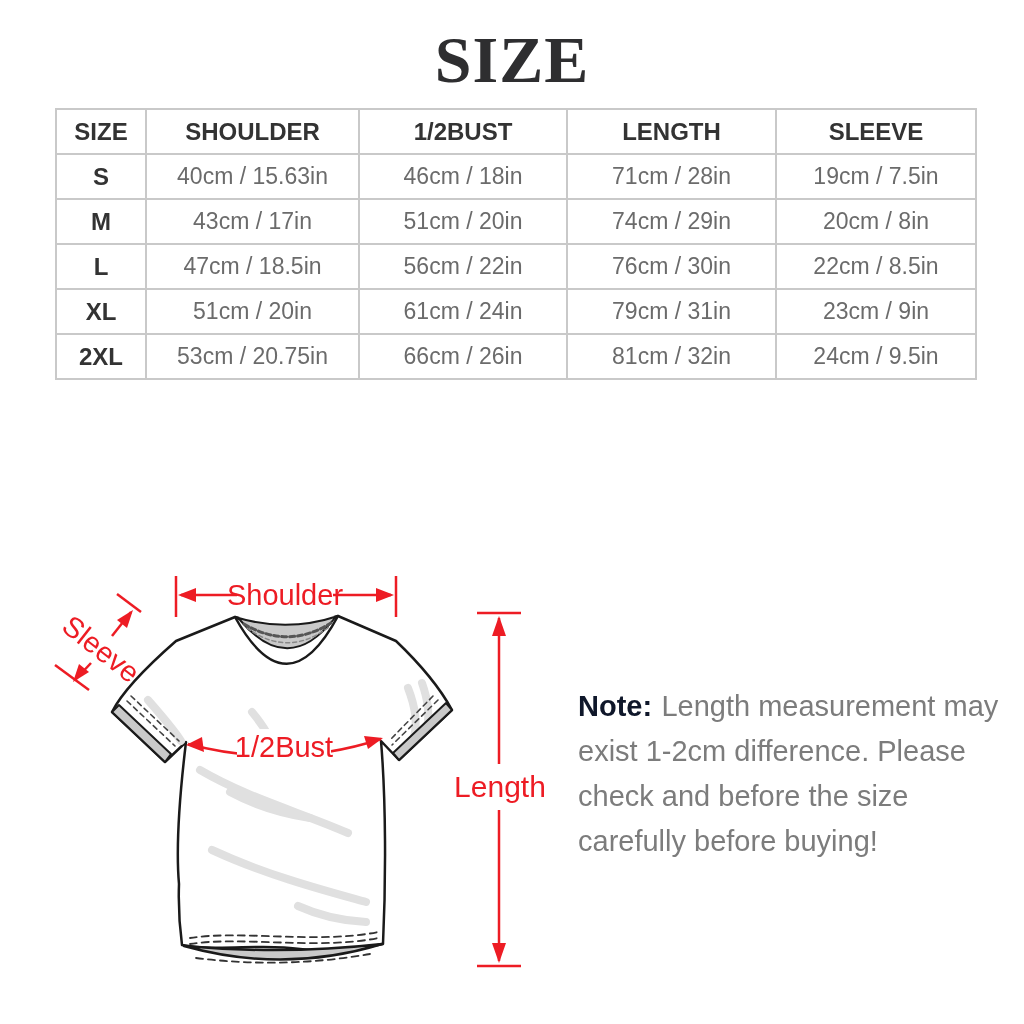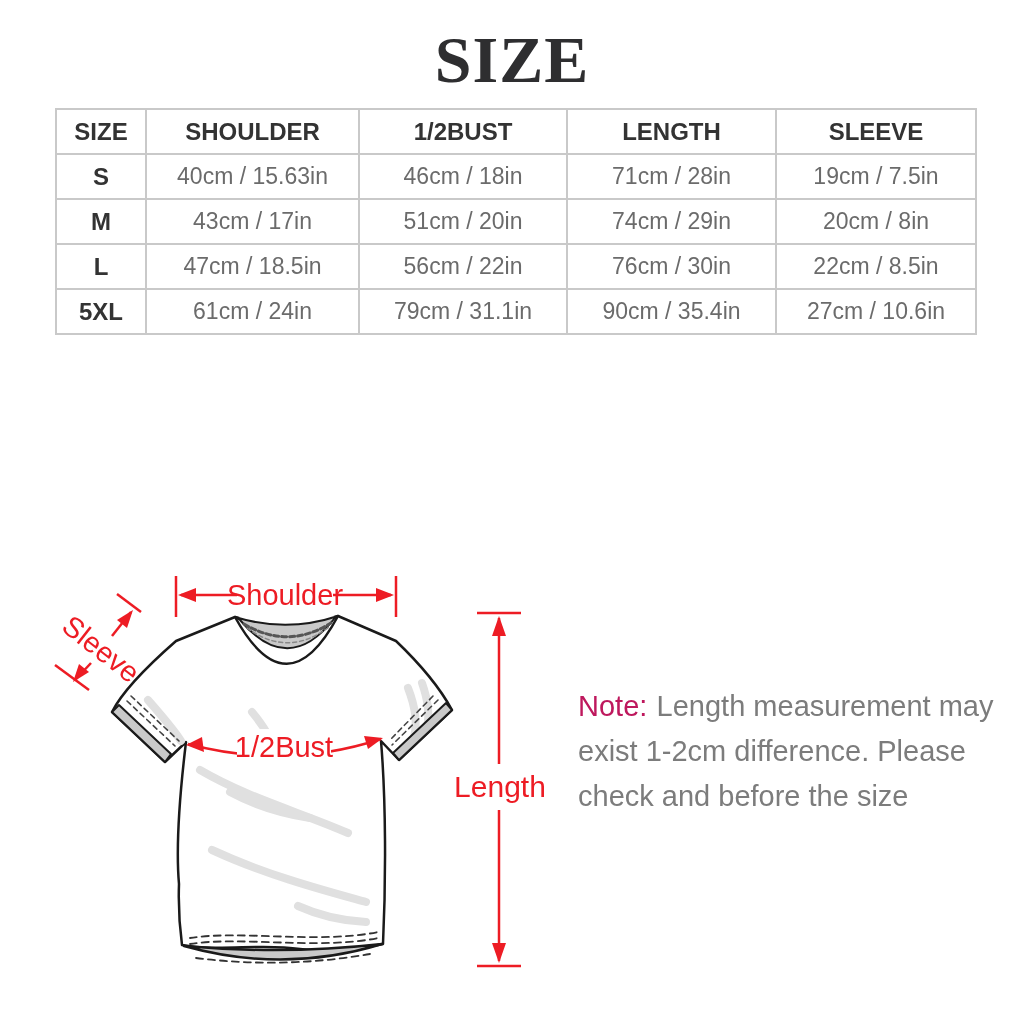--- a/index.html
+++ b/index.html
@@ -23,21 +23,21 @@
     height:43px; padding:0; white-space:nowrap; overflow:hidden;
   }
   .size-table th { font-size:24px; font-weight:bold; color:#333333; }
   td.size-col { font-size:24px; font-weight:bold; color:#333333; }
   td.val-col  { font-size:23px; font-weight:normal; color:#6b6b6b; }
   
   .diagram-svg { position:absolute; left:0; top:0; width:1024px; height:1024px; }
   
   .note-block { position:absolute; left:578px; top:684px; width:420px; }
   .note-line { height:45px; line-height:45px; font-size:29px; color:#7c7c7c; white-space:nowrap; }
-  .note-label { font-weight:normal; color:#be185d; margin-right:0.32em; }
+  .note-label { font-weight:bold; color:#0f172a; margin-right:0.32em; }
 </style>
 </head>
 <body>
 
 <div id="stage">
 
   <div class="page-title">SIZE</div>
 
   <table class="size-table">
     <colgroup>
@@ -72,25 +72,32 @@
           <td class="val-col">20cm / 8in</td>
         </tr>
         <tr>
           <td class="size-col">L</td>
           <td class="val-col">47cm / 18.5in</td>
           <td class="val-col">56cm / 22in</td>
           <td class="val-col">76cm / 30in</td>
           <td class="val-col">22cm / 8.5in</td>
         </tr>
         <tr>
-          <td class="size-col">5XL</td>
+          <td class="size-col">XL</td>
+          <td class="val-col">51cm / 20in</td>
           <td class="val-col">61cm / 24in</td>
-          <td class="val-col">79cm / 31.1in</td>
-          <td class="val-col">90cm / 35.4in</td>
-          <td class="val-col">27cm / 10.6in</td>
+          <td class="val-col">79cm / 31in</td>
+          <td class="val-col">23cm / 9in</td>
+        </tr>
+        <tr>
+          <td class="size-col">2XL</td>
+          <td class="val-col">53cm / 20.75in</td>
+          <td class="val-col">66cm / 26in</td>
+          <td class="val-col">81cm / 32in</td>
+          <td class="val-col">24cm / 9.5in</td>
         </tr>
       </tbody>
   </table>
 
   <svg class="diagram-svg" viewBox="0 0 1024 1024" xmlns="http://www.w3.org/2000/svg">
 
     <g stroke-linejoin="round" stroke-linecap="round">
 
       <path d="M 235 617 L 176 641
            C 152 662 124 688 112 712
@@ -185,15 +192,16 @@
       </g>
     </g>
   </svg>
 
   <div class="note-block">
     <div class="note-line">
       <span class="note-label">Note:</span><span>Length measurement may</span>
     </div>
     <div class="note-line">exist 1-2cm difference. Please</div>
     <div class="note-line">check and before the size</div>
+    <div class="note-line">carefully before buying!</div>
   </div>
 
 </div>
 
 </body></html>

